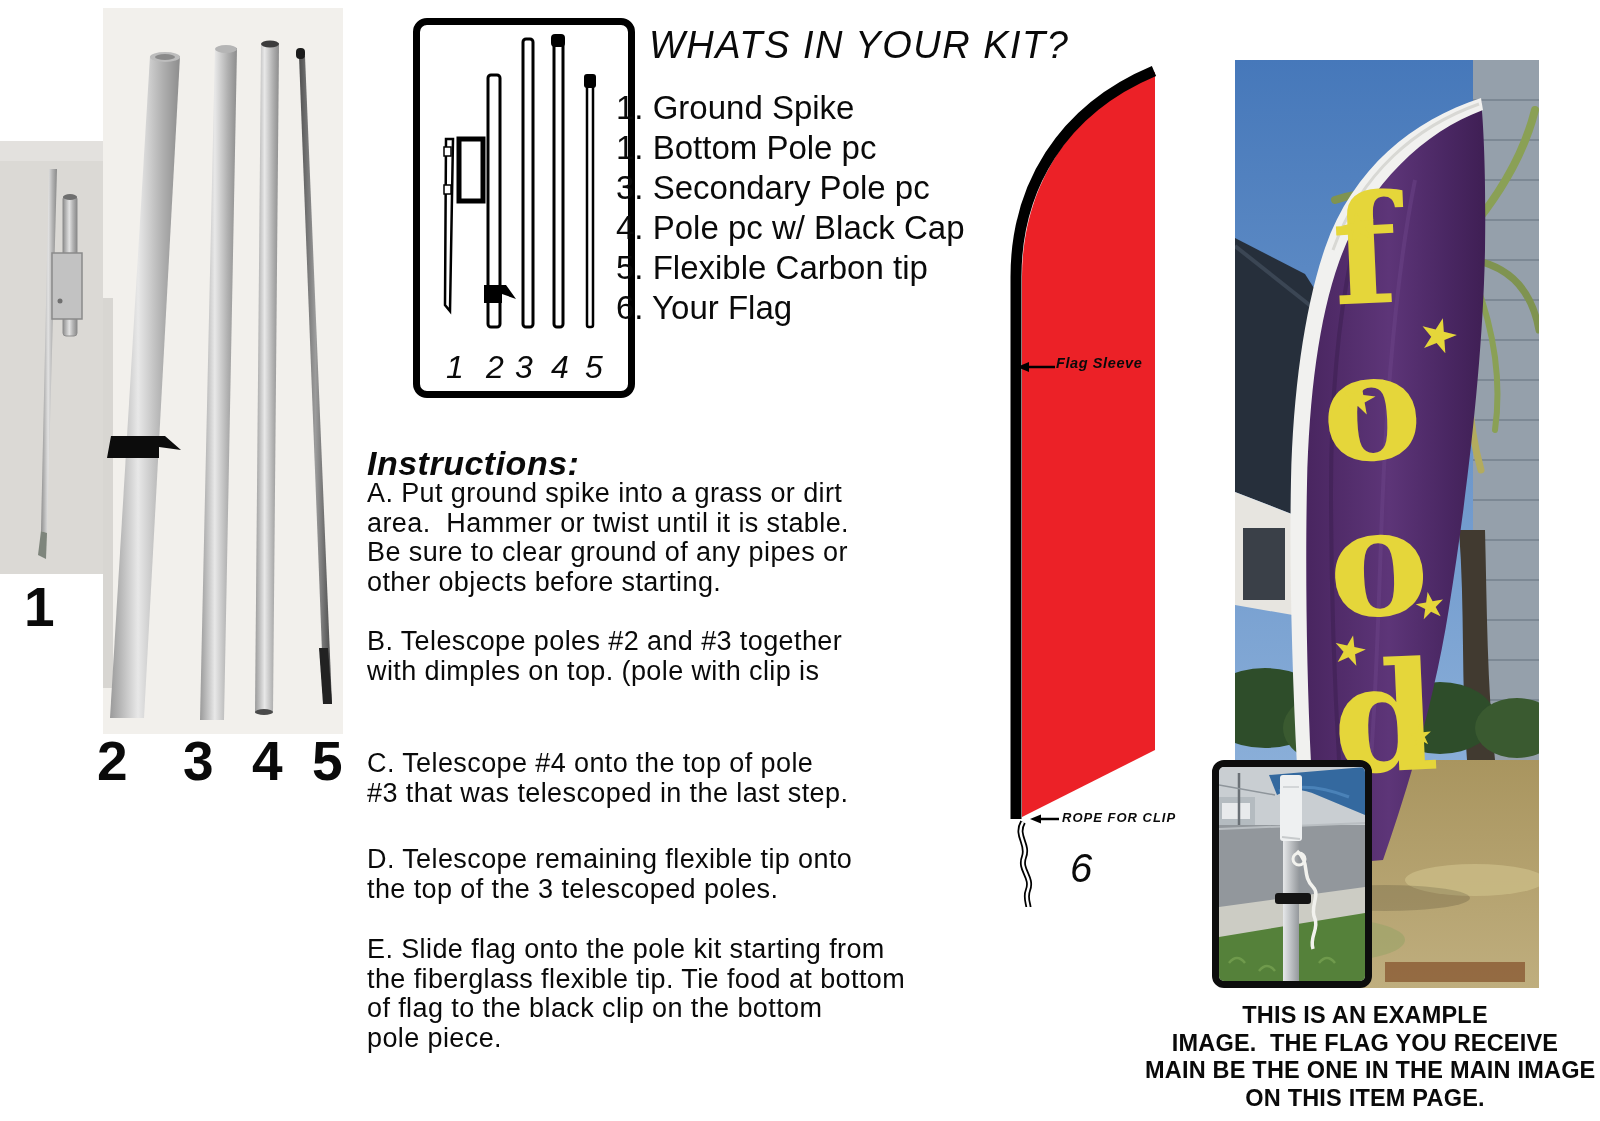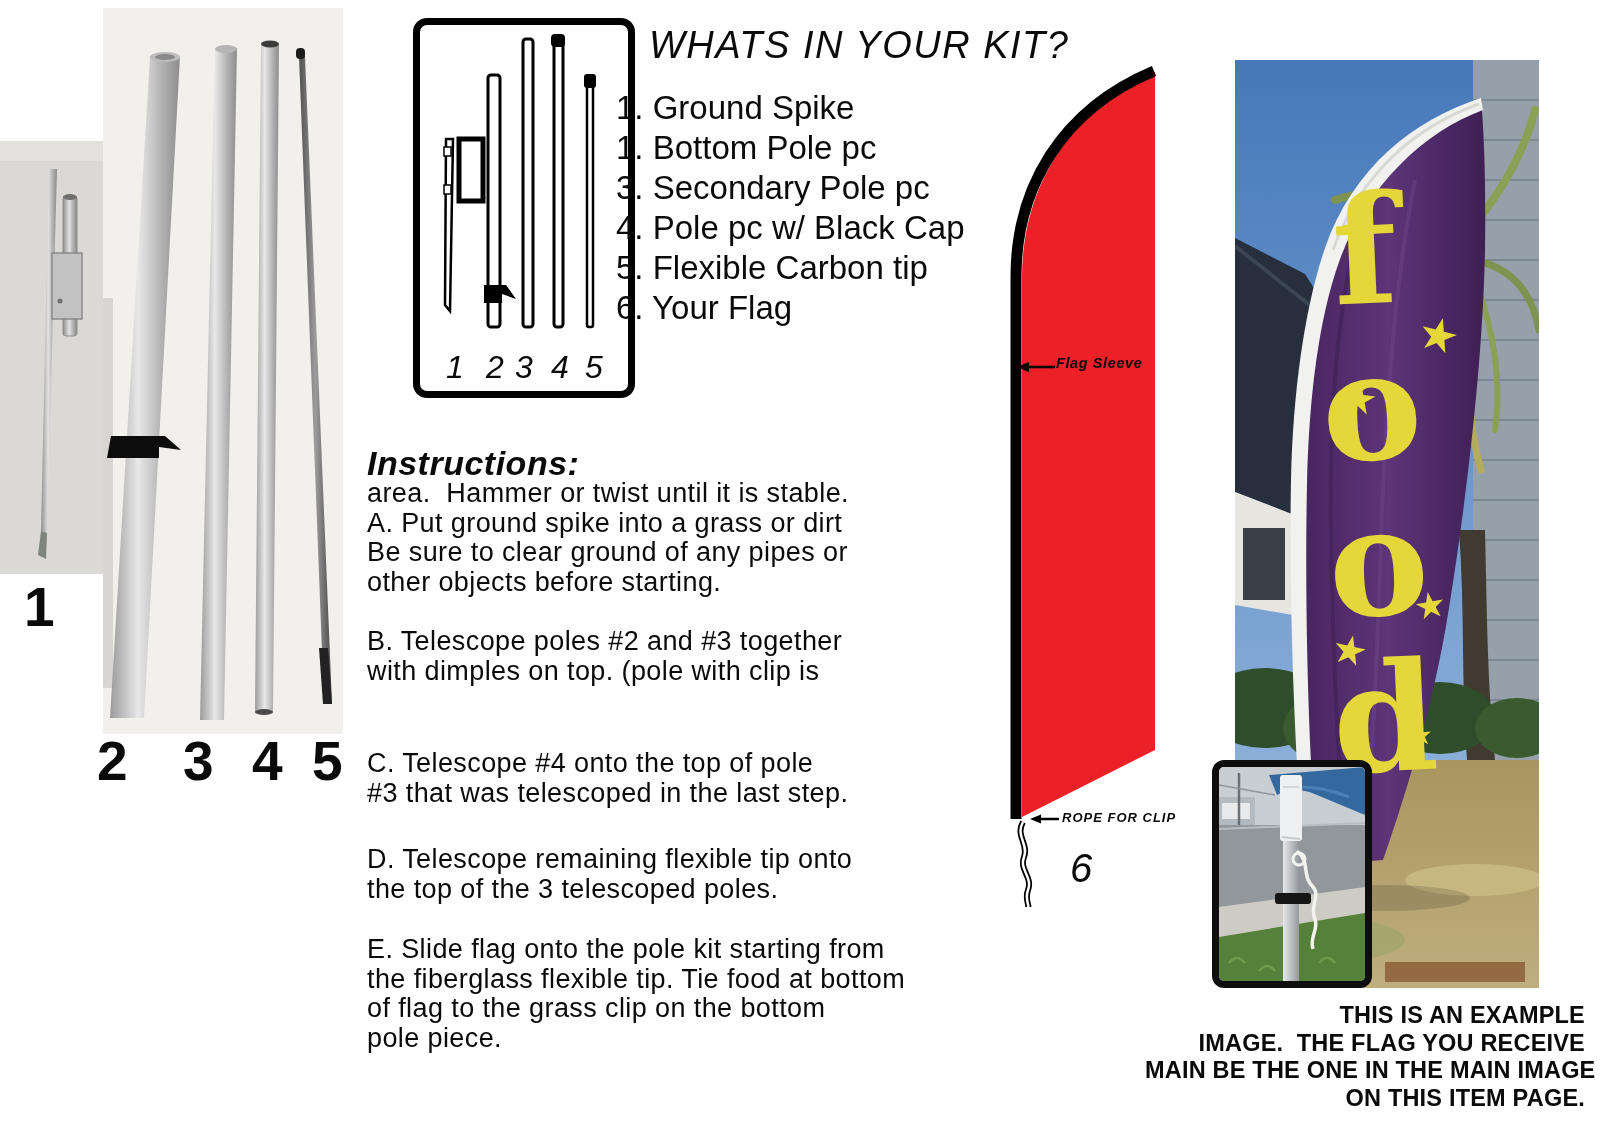--- a/index.html
+++ b/index.html
@@ -46,21 +46,21 @@
   .st1{left:1340px;top:206px;font-size:42px;transform:rotate(-12deg);}
   .st2{left:1418px;top:312px;font-size:46px;transform:rotate(14deg);}
   .st3{left:1340px;top:378px;font-size:42px;transform:rotate(8deg);}
   .st4{left:1414px;top:588px;font-size:36px;transform:rotate(-10deg);}
   .st5{left:1332px;top:630px;font-size:40px;transform:rotate(12deg);}
   .st6{left:1408px;top:722px;font-size:28px;transform:rotate(-6deg);}
 
   .inset{left:1212px;top:760px;width:160px;height:228px;box-sizing:border-box;
          border:7px solid #0d0d0d;border-radius:12px;overflow:hidden;background:#c9ced2;}
 
-  .caption{left:1145px;top:1002px;width:440px;text-align:right;font-weight:700;
+  .caption{left:1145px;top:1002px;width:440px;text-align:center;font-weight:700;
            font-size:23.5px;line-height:27.5px;letter-spacing:.2px;}
 </style>
 </head>
 <body>
 
 <div class="canvas">
 
   <div class="abs photo-spike">
     <svg width="103" height="433" viewBox="0 0 103 433">
       <defs>
@@ -155,41 +155,41 @@
     <div class="pre">1. Bottom Pole pc</div>
     <div class="pre">3. Secondary Pole pc</div>
     <div class="pre">4. Pole pc w/ Black Cap</div>
     <div class="pre">5. Flexible Carbon tip</div>
     <div class="pre">6. Your Flag</div>
   </div>
 
   <div class="abs instr-heading">Instructions:</div>
 
   <div class="abs step stepA">
+    <div class="pre">A. Put ground spike into a grass or dirt</div>
     <div class="pre">area.  Hammer or twist until it is stable.</div>
-    <div class="pre">A. Put ground spike into a grass or dirt</div>
     <div class="pre">Be sure to clear ground of any pipes or</div>
     <div class="pre">other objects before starting.</div>
   </div>
   <div class="abs step stepB">
     <div class="pre">B. Telescope poles #2 and #3 together</div>
     <div class="pre">with dimples on top. (pole with clip is</div>
   </div>
   <div class="abs step stepC">
     <div class="pre">C. Telescope #4 onto the top of pole</div>
     <div class="pre">#3 that was telescoped in the last step.</div>
   </div>
   <div class="abs step stepD">
     <div class="pre">D. Telescope remaining flexible tip onto</div>
     <div class="pre">the top of the 3 telescoped poles.</div>
   </div>
   <div class="abs step stepE">
     <div class="pre">E. Slide flag onto the pole kit starting from</div>
     <div class="pre">the fiberglass flexible tip. Tie food at bottom</div>
-    <div class="pre">of flag to the grass clip on the bottom</div>
+    <div class="pre">of flag to the black clip on the bottom</div>
     <div class="pre">pole piece.</div>
   </div>
 
   <svg class="abs flag-svg" viewBox="0 0 170 845">
     <path d="M 160,10 L 160,688 L 27,755 L 27,215 C 27,128 72,50 160,10 Z" fill="#ec2127"></path>
     <path d="M 21,757 L 21,215 C 21,126 66,48 159,9" fill="none" stroke="#000" stroke-width="11"></path>
 
     <g>
       <line x1="32" y1="305" x2="60" y2="305" stroke="#000" stroke-width="2.5"></line>
       <polygon points="22,305 34,300 34,310" fill="#000"></polygon>

